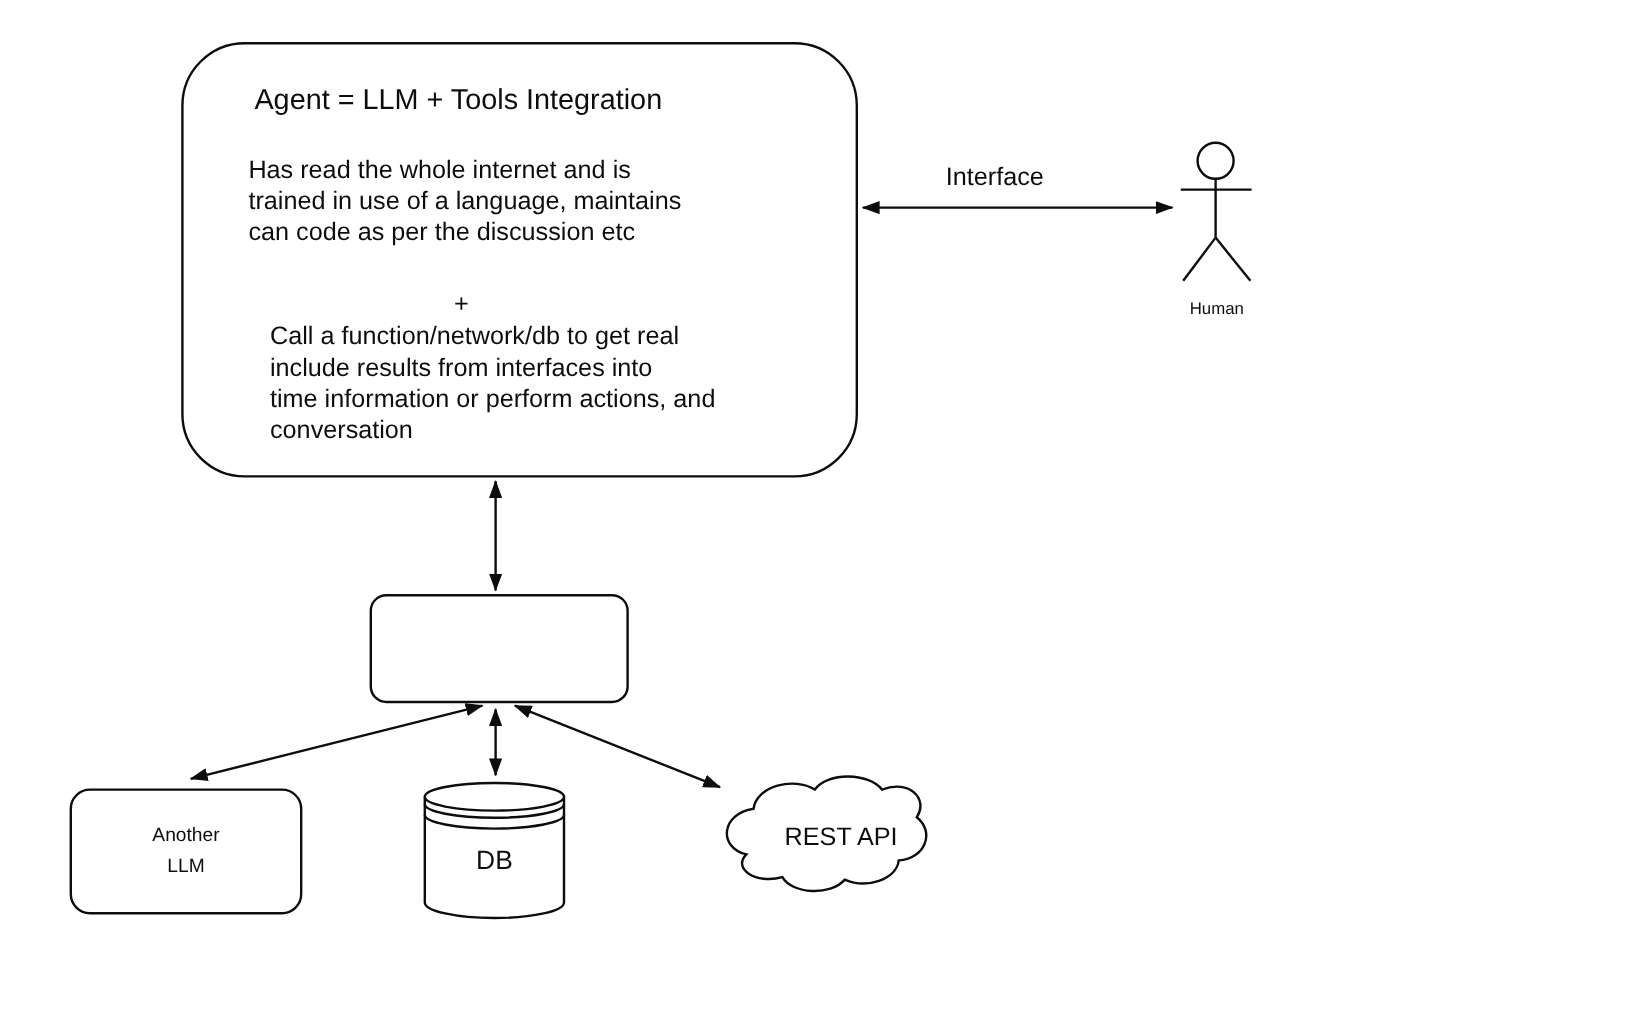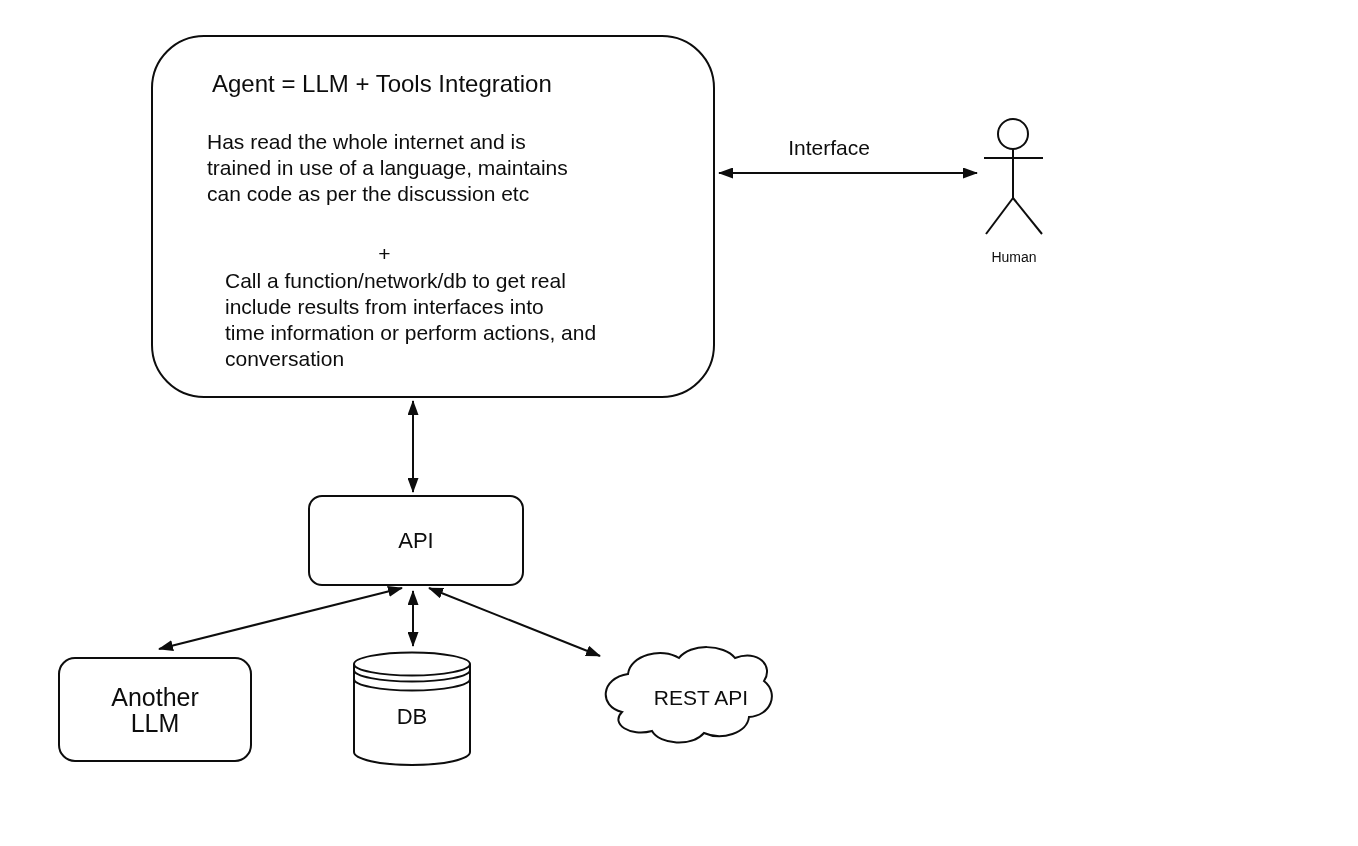--- a/index.html
+++ b/index.html
@@ -91,21 +91,21 @@
   }
   .another-llm-label {
     left: 59px;
     top: 658px;
     width: 192px;
     height: 103px;
     display: flex;
     flex-direction: column;
     align-items: center;
     justify-content: center;
-    font-size: 25px;
+    font-size: 16px;
     line-height: 26px;
     text-align: center;
     border-radius: 18px;
   }
   .db-label {
     left: 382px;
     top: 704px;
     width: 60px;
     text-align: center;
     font-size: 22px;
@@ -186,21 +186,20 @@
     <div>Call a function/network/db to get real</div>
     <div>include results from interfaces into</div>
     <div>time information or perform actions, and</div>
     <div>conversation</div>
   </div>
 
   <div class="label interface-label">Interface</div>
 
   <div class="label human-label">Human</div>
 
-  <div class="label api-label">API</div>
 
   <div class="label another-llm-label">
     <div>Another</div>
     <div>LLM</div>
   </div>
 
   <div class="label db-label">DB</div>
 
   <div class="label rest-api-label">REST API</div>
 

